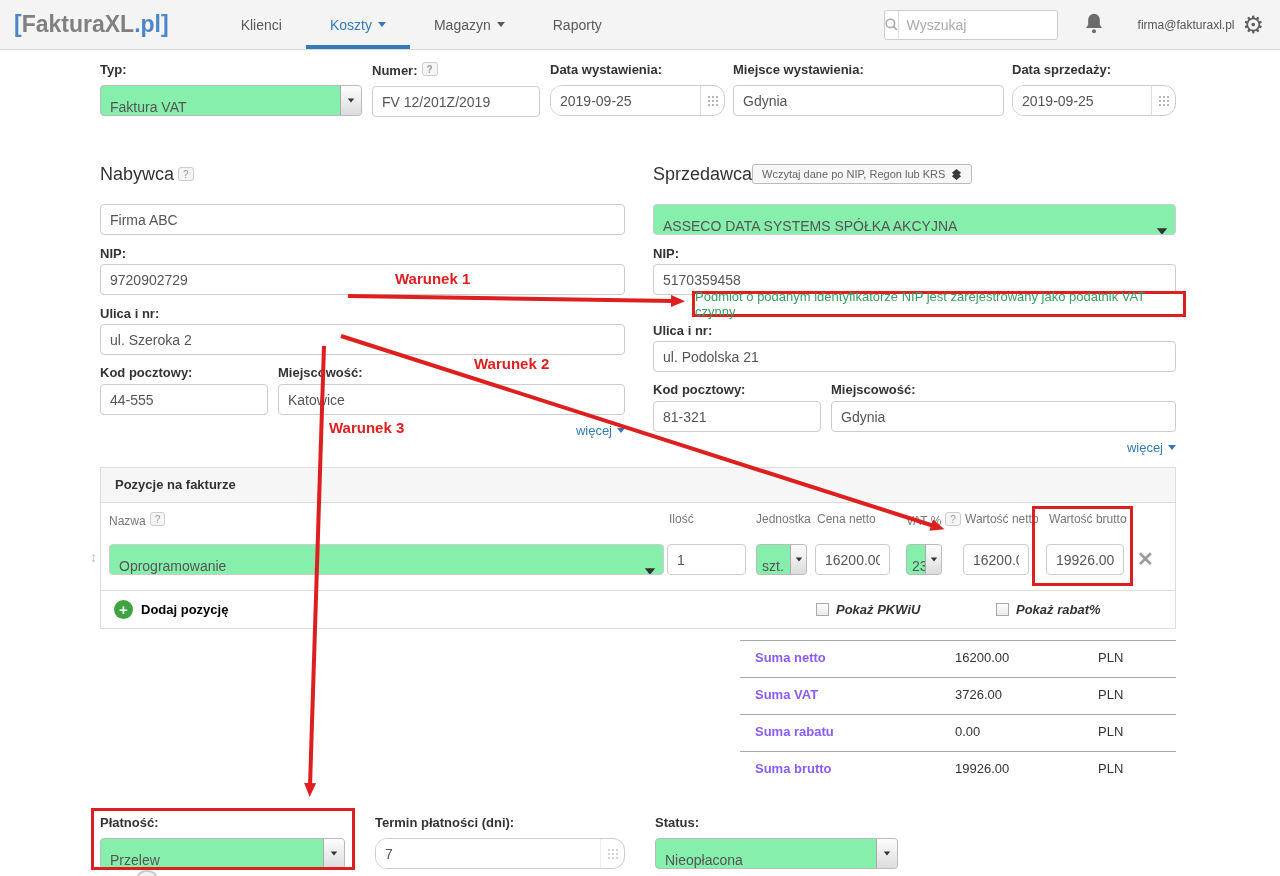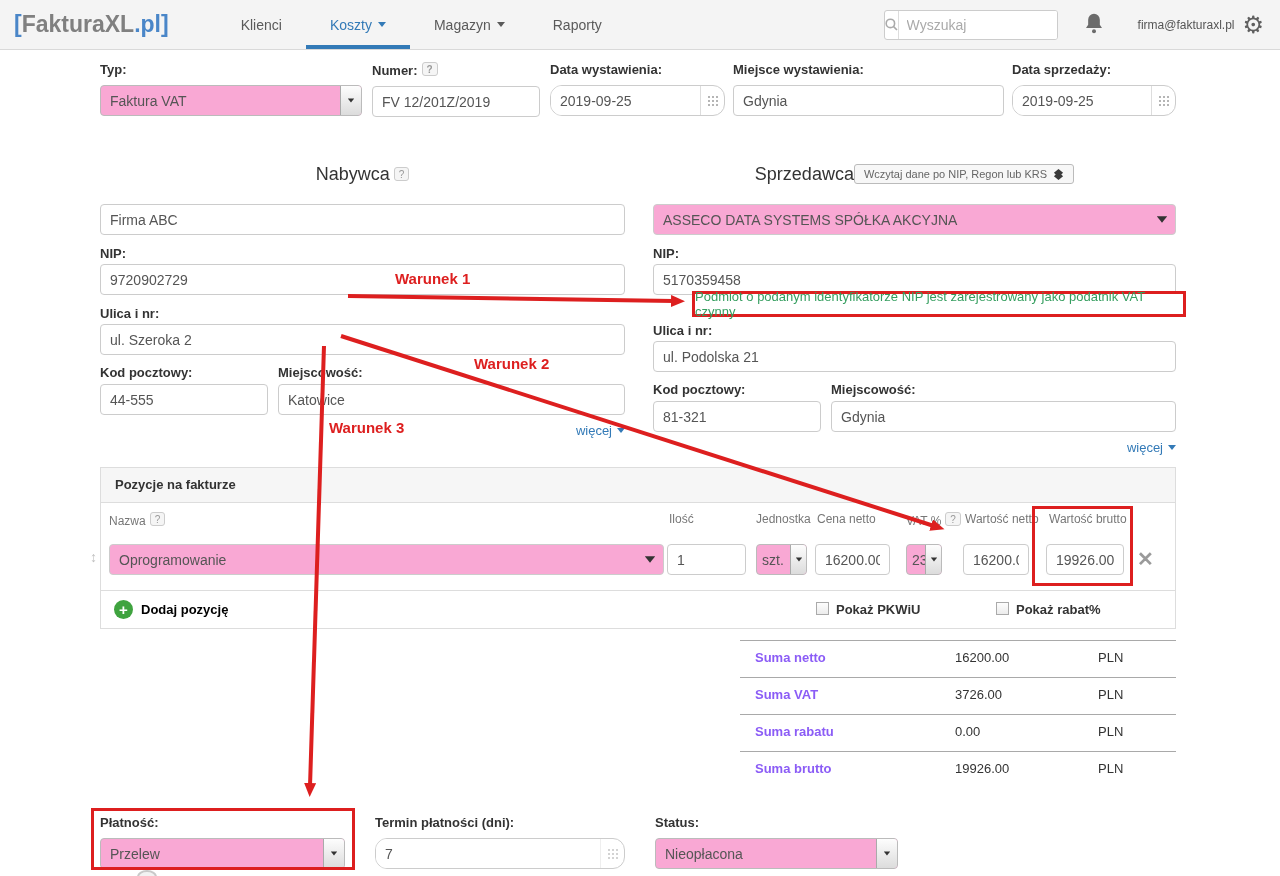--- a/index.html
+++ b/index.html
@@ -46,21 +46,21 @@
   input.tb {
     width:100%; height:31px; border:1px solid #ccc; border-radius:4px;
     padding:0 9px; font-size:14px; color:#555; font-family:inherit; background:#fff; outline:none;
   }
   .inp-group { display:flex; height:31px; border:1px solid #ccc; border-radius:12px; background:#fff; overflow:hidden; }
   .inp-group input { border:none; outline:none; flex:1; min-width:0; padding:0 9px; font-size:14px; color:#555; font-family:inherit; }
   .inp-group .icon-seg { width:24px; display:flex; align-items:center; justify-content:center; border-left:1px solid #ddd; }
   .grid-icon { width:11px; height:11px;
     background-image:radial-gradient(#b5b5b5 1.1px, transparent 1.3px);
     background-size:4px 4px; background-position:0 0; }
-  .sel { display:flex; align-items:center; height:31px; border:1px solid #bbb; border-radius:4px; background:#f9a8d4; overflow:hidden; cursor:pointer; }
+  .sel { display:flex; align-items:flex-end; height:31px; border:1px solid #bbb; border-radius:4px; background:#86efac; overflow:hidden; cursor:pointer; }
   .sel .val { flex:1; padding:0 9px; font-size:14px; color:#555; white-space:nowrap; overflow:hidden; }
   .sel .btn-seg { width:21px; height:100%; display:flex; align-items:center; justify-content:center;
     background:linear-gradient(#fdfdfd,#dcdcdc); border-left:1px solid #aaa; }
   .sel .btn-seg .caret { border-top-color:#333; transform:scale(.8); }
   .sel .plain-caret { margin:0 9px; color:#333; }
   .help-q {
     display:inline-block; font-size:10px; color:#999; background:#f5f5f5;
     border:1px solid #ccc; border-radius:3px; padding:0 4px; height:14px; line-height:13px;
     vertical-align:2px; margin-left:4px;
   }
@@ -74,21 +74,21 @@
   .fg-typ { width:262px; margin-right:10px; }
   .fg-numer { width:168px; margin-right:10px; }
   .fg-dwyst { width:175px; margin-right:8px; }
   .fg-miejsce { width:271px; margin-right:8px; }
   .fg-dsprz { width:164px; }
 
   
   .parties { position:absolute; top:160px; left:100px; width:1076px; display:flex; }
   .col-buyer { width:525px; margin-right:28px; }
   .col-seller { width:523px; }
-  .party-title-row { height:28px; display:flex; align-items:center; justify-content:center; }
+  .party-title-row { height:28px; display:flex; align-items:center; justify-content:flex-start; }
   .party-title { font-size:18px; color:#333; }
   .fetch-btn {
     font-size:11px; color:#666; background:#f7f7f7; border:1px solid #bbb; border-radius:3px;
     padding:3px 9px; display:inline-flex; align-items:center; cursor:pointer;
   }
   .fetch-btn svg { margin-left:6px; }
   .party-name { margin-top:16px; }
   .fld-lbl { margin-top:11px; }
   .fld-inp { margin-top:3px; }
   .duo { display:flex; margin-top:10px; }
@@ -112,21 +112,21 @@
   .items-body .lbl-light { top:9px; }
   .items-body .ctl { top:41px; }
   .drag-handle { left:-11px; top:46px; color:#c0c0c0; font-size:14px; position:absolute; cursor:grab; }
   .del-x { left:1036px; top:44px; color:#9a9a9a; font-size:20px; font-weight:bold; position:absolute; cursor:pointer; }
   .redbox-gross { position:absolute; left:931px; top:3px; width:101px; height:80px; border:3px solid #dd1f1f; z-index:6; pointer-events:none; }
   .items-footer { height:37px; display:flex; align-items:center; padding-left:13px; position:relative; }
   .add-btn { display:inline-flex; align-items:center; cursor:pointer; }
   .plus-ic { width:19px; height:19px; border-radius:50%; background:#3fa33f; color:#fff; font-size:15px; font-weight:bold;
     display:inline-flex; align-items:center; justify-content:center; margin-right:8px; line-height:1; }
   .add-btn .txt { font-size:13px; font-weight:bold; color:#000000; }
-  .chk-wrap { position:absolute; display:inline-flex; align-items:flex-start; cursor:pointer; }
+  .chk-wrap { position:absolute; display:inline-flex; align-items:center; cursor:pointer;font-style:italic; }
   .chk { width:13px; height:13px; border:1px solid #aaa; background:linear-gradient(#fdfdfd,#ececec); margin-right:7px; }
   .chk-wrap .txt { font-size:13px; font-weight:bold; color:#333; }
 
   
   .summary { position:absolute; top:640px; left:740px; width:436px; }
   .sum-row { height:37px; border-top:1px solid #a9a9a9; position:relative; }
   .sum-row .s-lbl { position:absolute; left:15px; top:9px; font-size:13px; font-weight:bold; color:#8b5cf6; }
   .sum-row .s-val { position:absolute; left:215px; top:9px; font-size:13px; color:#333; }
   .sum-row .s-cur { position:absolute; left:358px; top:9px; font-size:13px; color:#333; }
 

